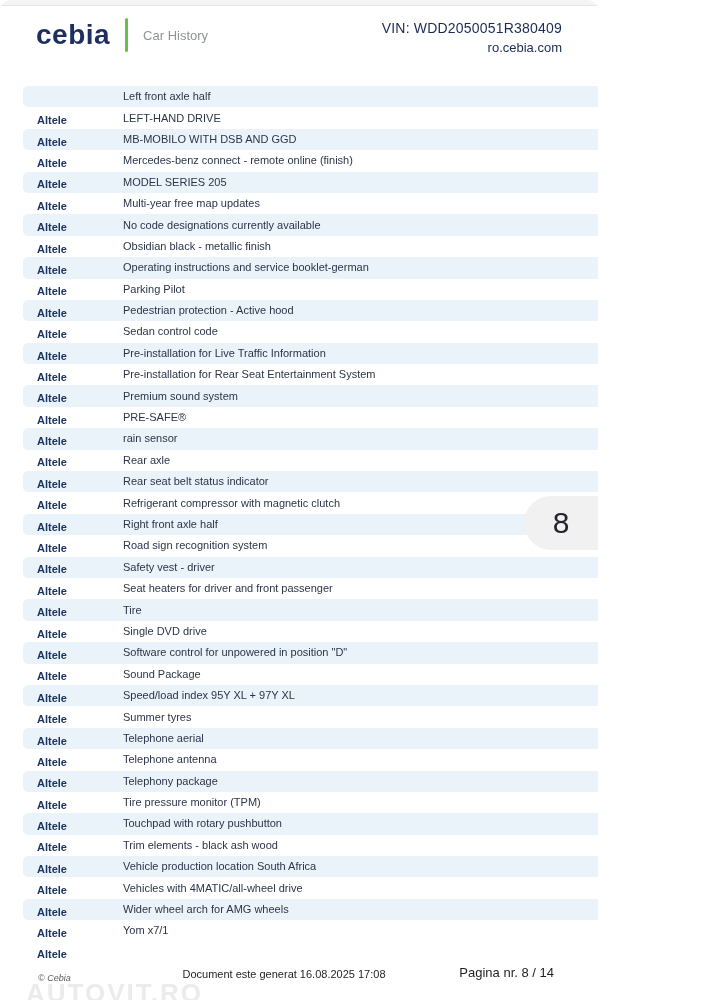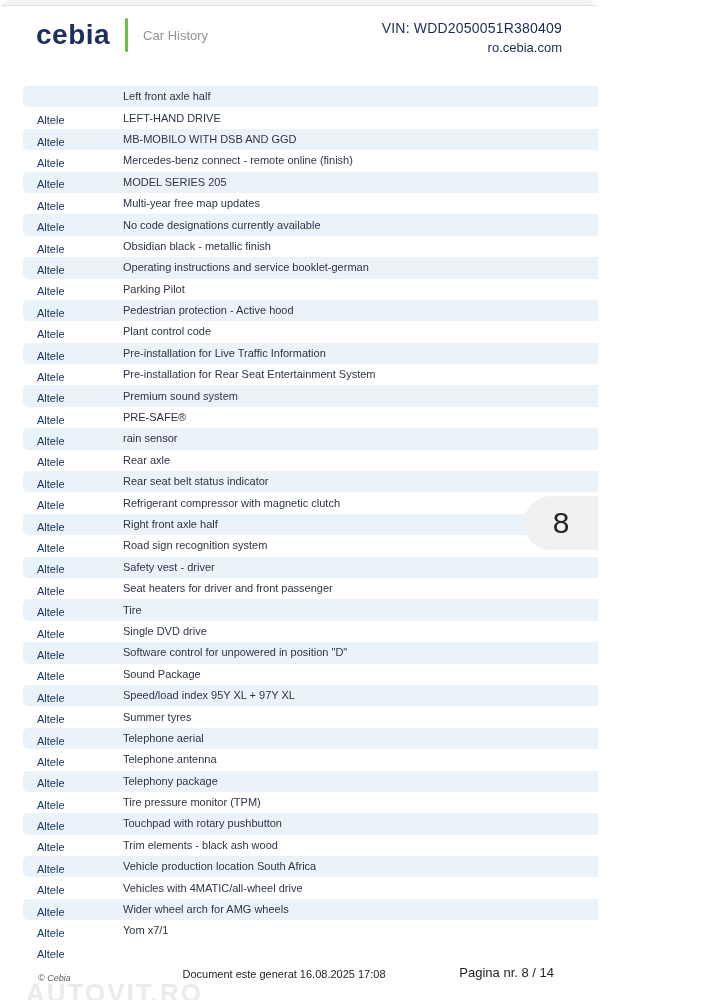--- a/index.html
+++ b/index.html
@@ -36,21 +36,21 @@
   .site-text { font-size:13px; margin-top:4px; }
   
   .table { position:absolute; top:86px; left:23px; width:663px; }
   .row {
     height:21.4px; display:flex; align-items:center;
     font-size:11px; line-height:11px;
   }
   .row.striped { background:#eaf2fa; border-radius:5px; }
   .cat {
     width:93px; padding-left:14px; flex:0 0 93px;
-    font-weight:400; color:#1c3560;margin-top:48px;
+    font-weight:700; color:#1c3560;margin-top:48px;
   }
   .desc { color:#2b3548;padding-left:7px; }
   
   .page-tab {
     position:absolute; right:0; top:496px;
     width:74px; height:54px;
     background:#f1f1f1;
     border-radius:27px 0 0 27px;
     display:flex; align-items:center; justify-content:center;
   }
@@ -143,21 +143,21 @@
       <span class="desc">Parking Pilot</span>
     </div>
 
     <div class="row striped">
       <span class="cat">Altele</span>
       <span class="desc">Pedestrian protection - Active hood</span>
     </div>
 
     <div class="row">
       <span class="cat">Altele</span>
-      <span class="desc">Plant control code</span>
+      <span class="desc">Sedan control code</span>
     </div>
 
     <div class="row striped">
       <span class="cat">Altele</span>
       <span class="desc">Pre-installation for Live Traffic Information</span>
     </div>
 
     <div class="row">
       <span class="cat">Altele</span>
       <span class="desc">Pre-installation for Rear Seat Entertainment System</span>

